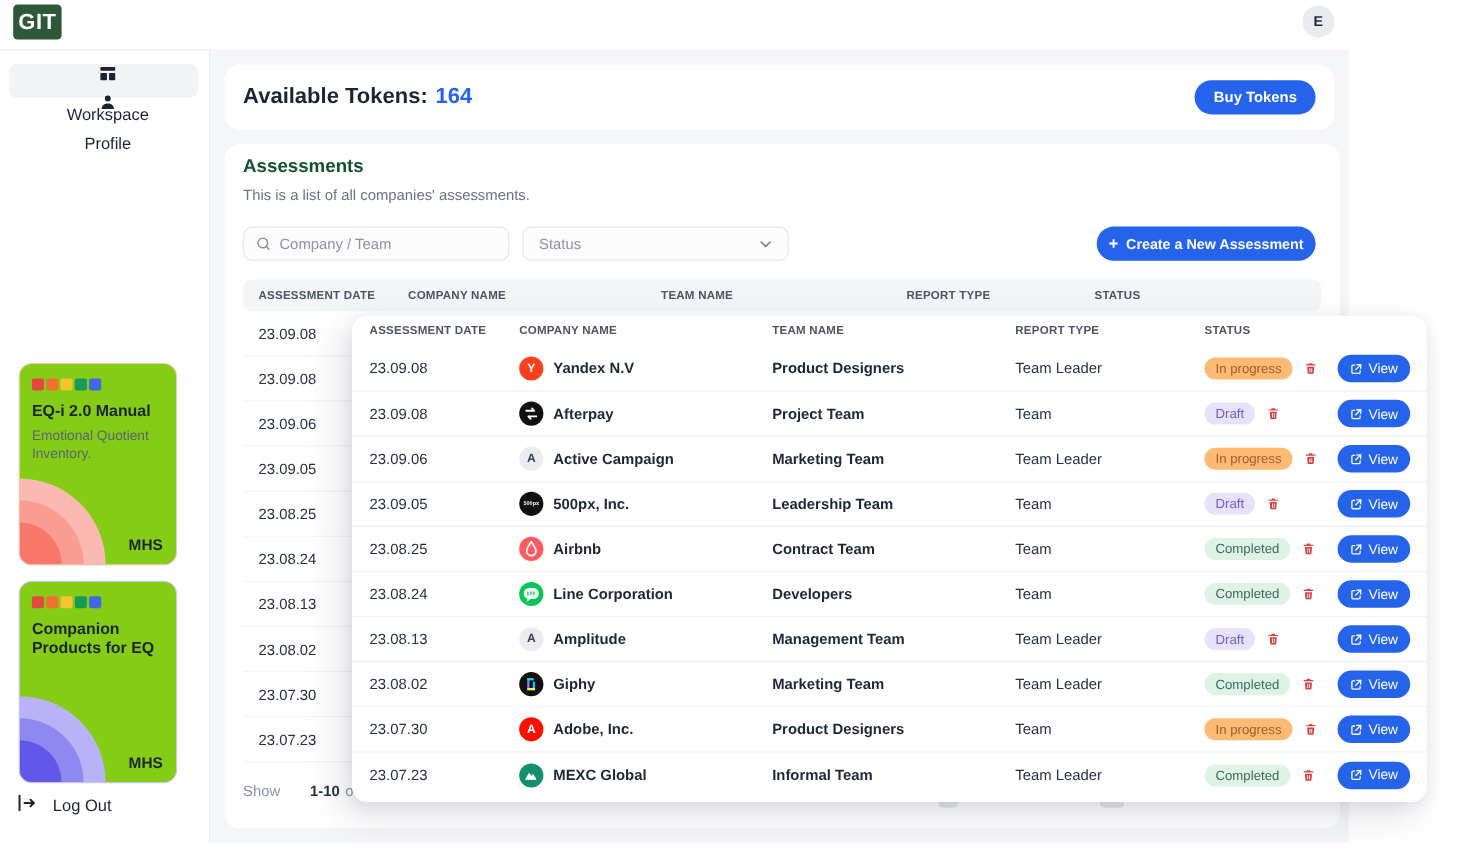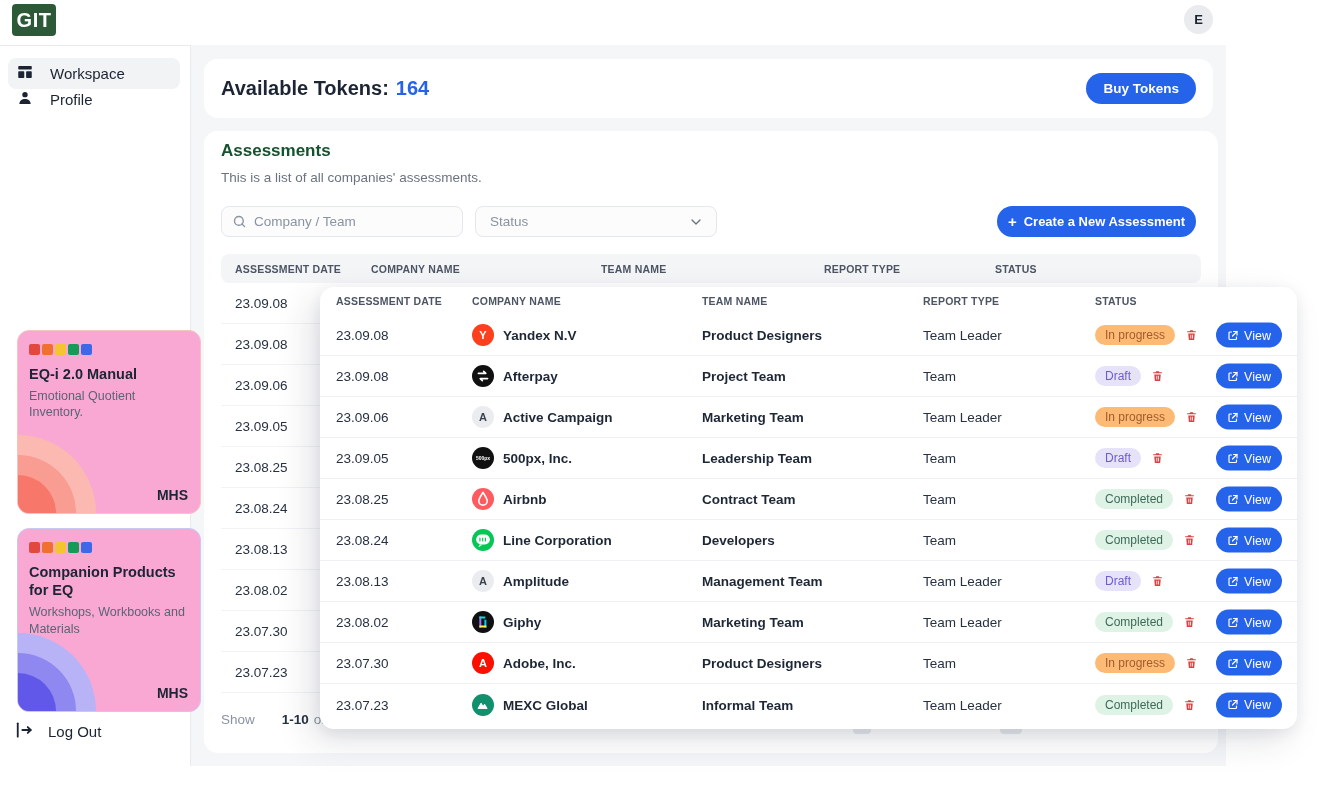--- a/index.html
+++ b/index.html
@@ -12,24 +12,24 @@
   .brand-name { position:absolute; left:64px; top:0; height:40px; display:flex; align-items:center;
     font-size:16px; font-weight:600; color:#1C2433; }
   .avatar { position:absolute; left:1184px; top:5px; width:29px; height:29px; border-radius:50%; background:#E9EBEE;
     display:flex; align-items:center; justify-content:center; font-size:13px; font-weight:600; color:#1C2433; cursor:pointer; }
   .topbar-border { position:absolute; left:0; top:45px; width:190px; height:1px; background:#E8EAED; }
   .sidebar-divider { position:absolute; left:190px; top:45px; width:1px; height:721px; background:#E8EAED; }
   .content-bg { position:absolute; left:191px; top:45px; width:1035px; height:721px; background:#F4F6F8; }
 
   
   .side-item { position:absolute; left:8px; width:172px; height:31px; border-radius:8px; display:flex; align-items:center;
-    gap:16px; padding-left:8px; cursor:pointer; color:#1C2433; font-size:15px; font-weight:500; }
+    gap:16px; padding-left:8px; cursor:pointer; color:#1C2433; font-size:15px; font-weight:500;flex-direction:column; }
   .side-item.active { background:#F1F3F5; }
   .side-item svg { flex:0 0 auto; }
-  .promo { position:absolute; left:17px; width:184px; height:184px; background:#f9a8d4; border-radius:12px; overflow:hidden;
+  .promo { position:absolute; left:17px; width:144px; height:184px; background:#84cc16; border-radius:12px; overflow:hidden;
     padding:13px 11px 10px 11px; cursor:pointer; }
   .promo.red { border:1px solid #F3C5C2; top:330px; }
   .promo.purple { border:1px solid #C9C8F2; top:528px; }
   .squares { display:flex; gap:2px; position:relative; z-index:2; }
   .sq { width:11px; height:11px; border-radius:2px; display:inline-block; }
   .promo-title { margin-top:10px; font-size:14.5px; font-weight:700; color:#1D2534; line-height:1.25; position:relative; z-index:2; }
   .promo-sub { margin-top:5px; font-size:12.5px; color:#5B6472; line-height:1.3; position:relative; z-index:2; }
   .mhs { position:absolute; right:12px; bottom:10px; font-size:14px; font-weight:700; color:#1D2534; z-index:2; }
   .qc { position:absolute; left:0; bottom:0; border-top-right-radius:100%; z-index:1; }
   .promo.red .qc1 { width:78px; height:78px; background:#FBB9B2; }
@@ -160,21 +160,20 @@
   </div>
   <div class="promo purple">
     <div class="squares">
         <span class="sq" style="background: rgb(226, 72, 61);"></span>
         <span class="sq" style="background: rgb(240, 113, 47);"></span>
         <span class="sq" style="background: rgb(245, 197, 49);"></span>
         <span class="sq" style="background: rgb(21, 154, 88);"></span>
         <span class="sq" style="background: rgb(62, 104, 231);"></span>
       </div>
     <div class="promo-title">Companion Products for EQ</div>
-    <div class="promo-sub">Workshops, Workbooks and Materials</div>
     <div class="qc qc1"></div>
     <div class="qc qc2"></div>
     <div class="qc qc3"></div>
     <div class="mhs">MHS</div>
   </div>
 
   <div class="logout">
     <span>
       <svg width="20" height="20" viewBox="0 0 24 24" fill="none" stroke="#1C2433" stroke-width="2.2" stroke-linecap="round" stroke-linejoin="round">
           <path d="M4.5 4v16"></path>

